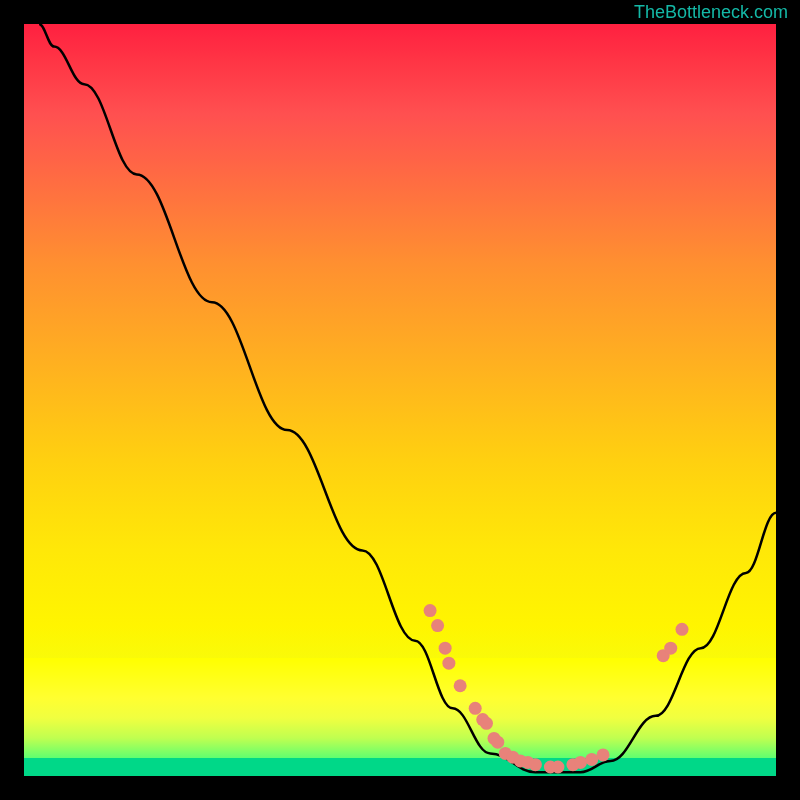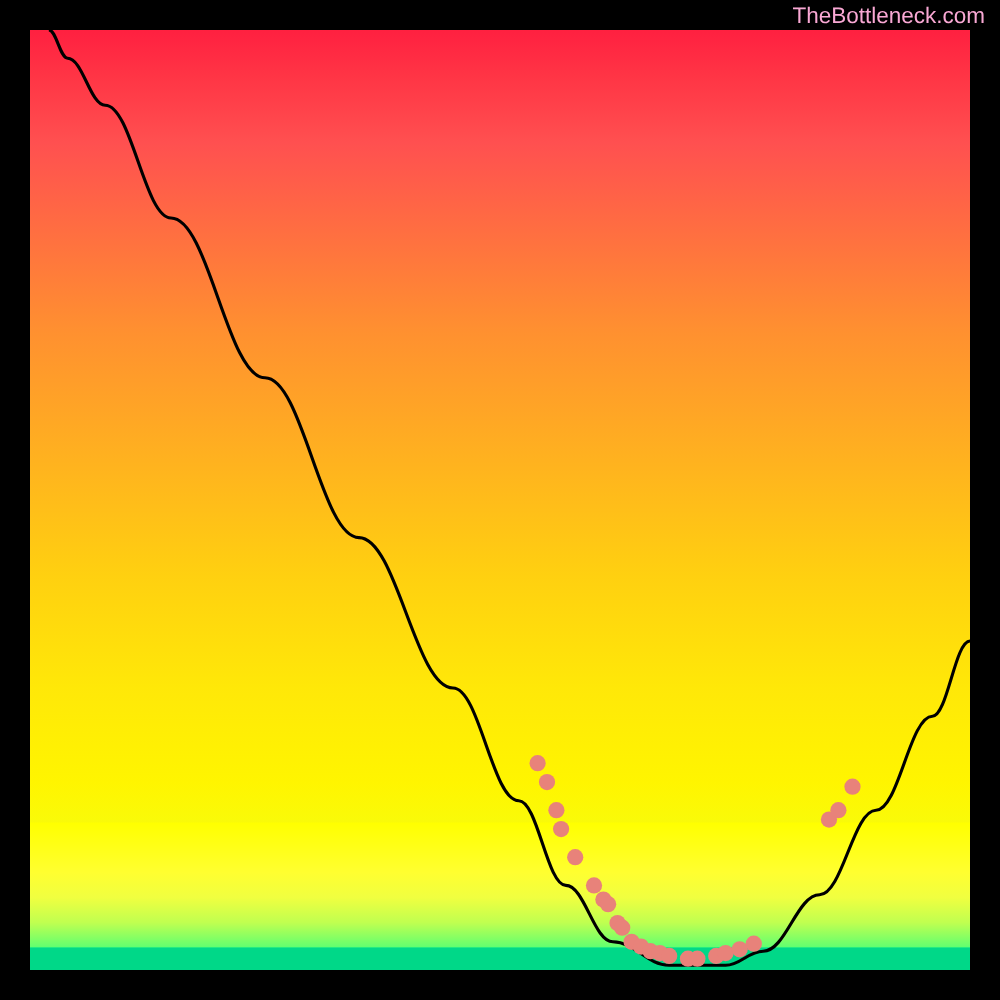--- a/index.html
+++ b/index.html
@@ -11,21 +11,21 @@
       width: 800px;
       height: 800px;
       background: #000;
       position: relative;
       font-family: Arial, sans-serif;
     }
     .attribution {
       position: absolute;
       top: 2px;
       right: 12px;
-      color: #f9a8d4;
+      color: #14b8a6;
       font-size: 18px;
       z-index: 10;
     }
     .chart-container {
       position: absolute;
       top: 24px;
       left: 24px;
       width: 752px;
       height: 752px;
       background: linear-gradient(to bottom,

